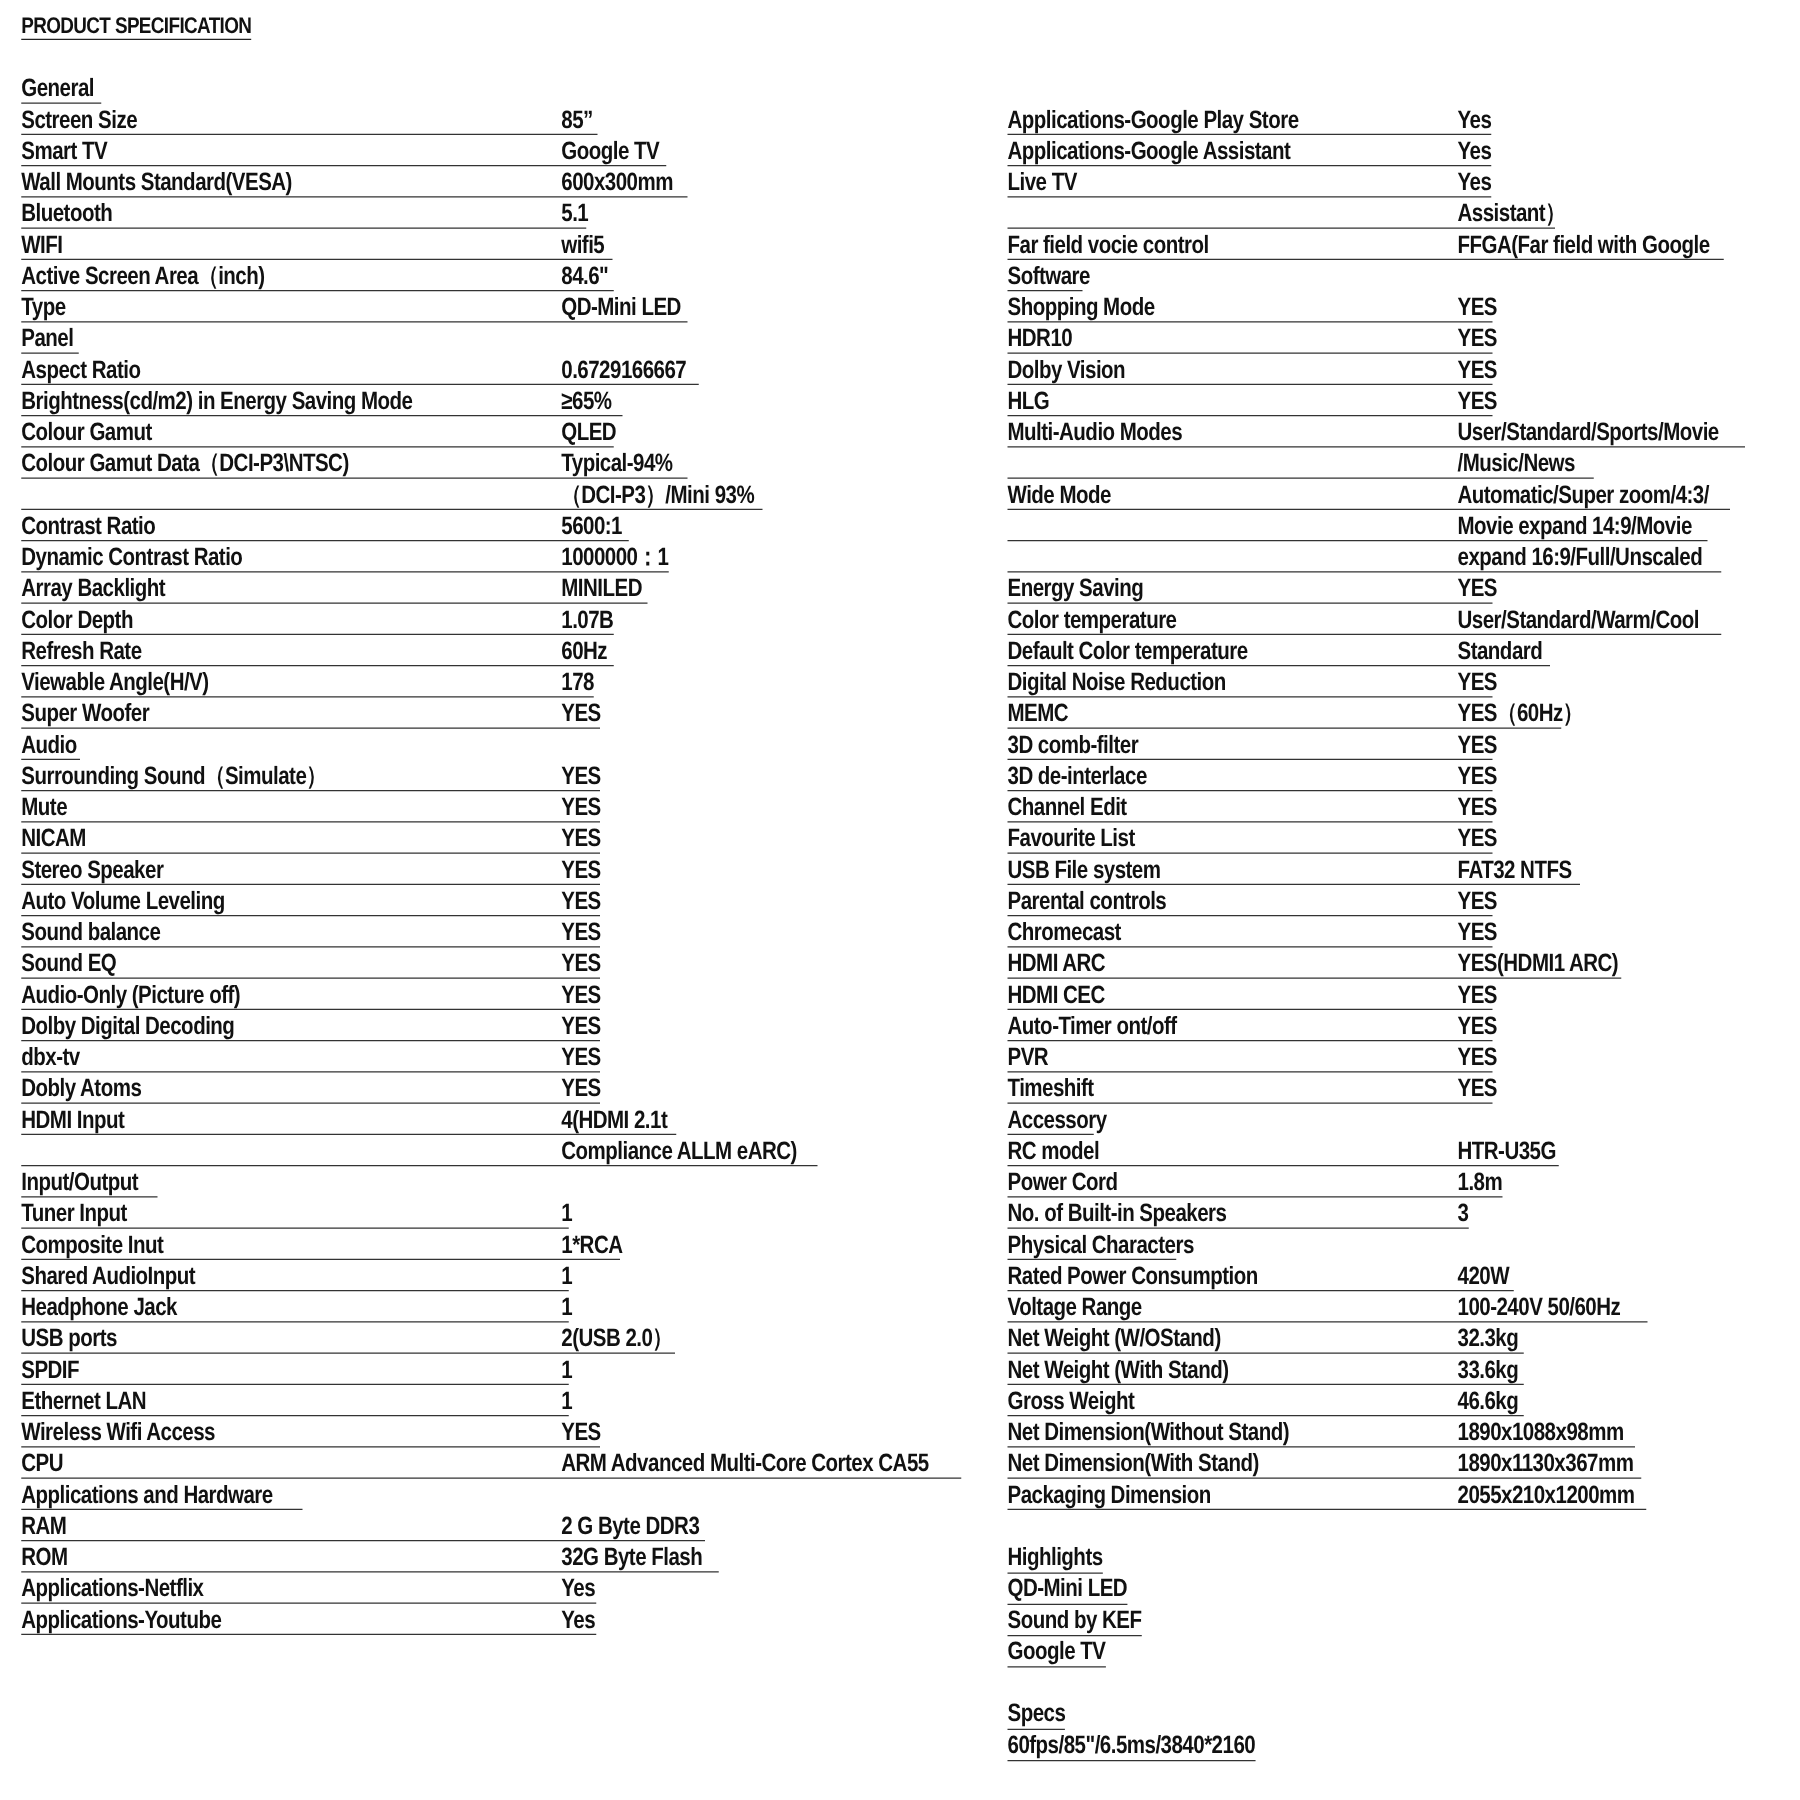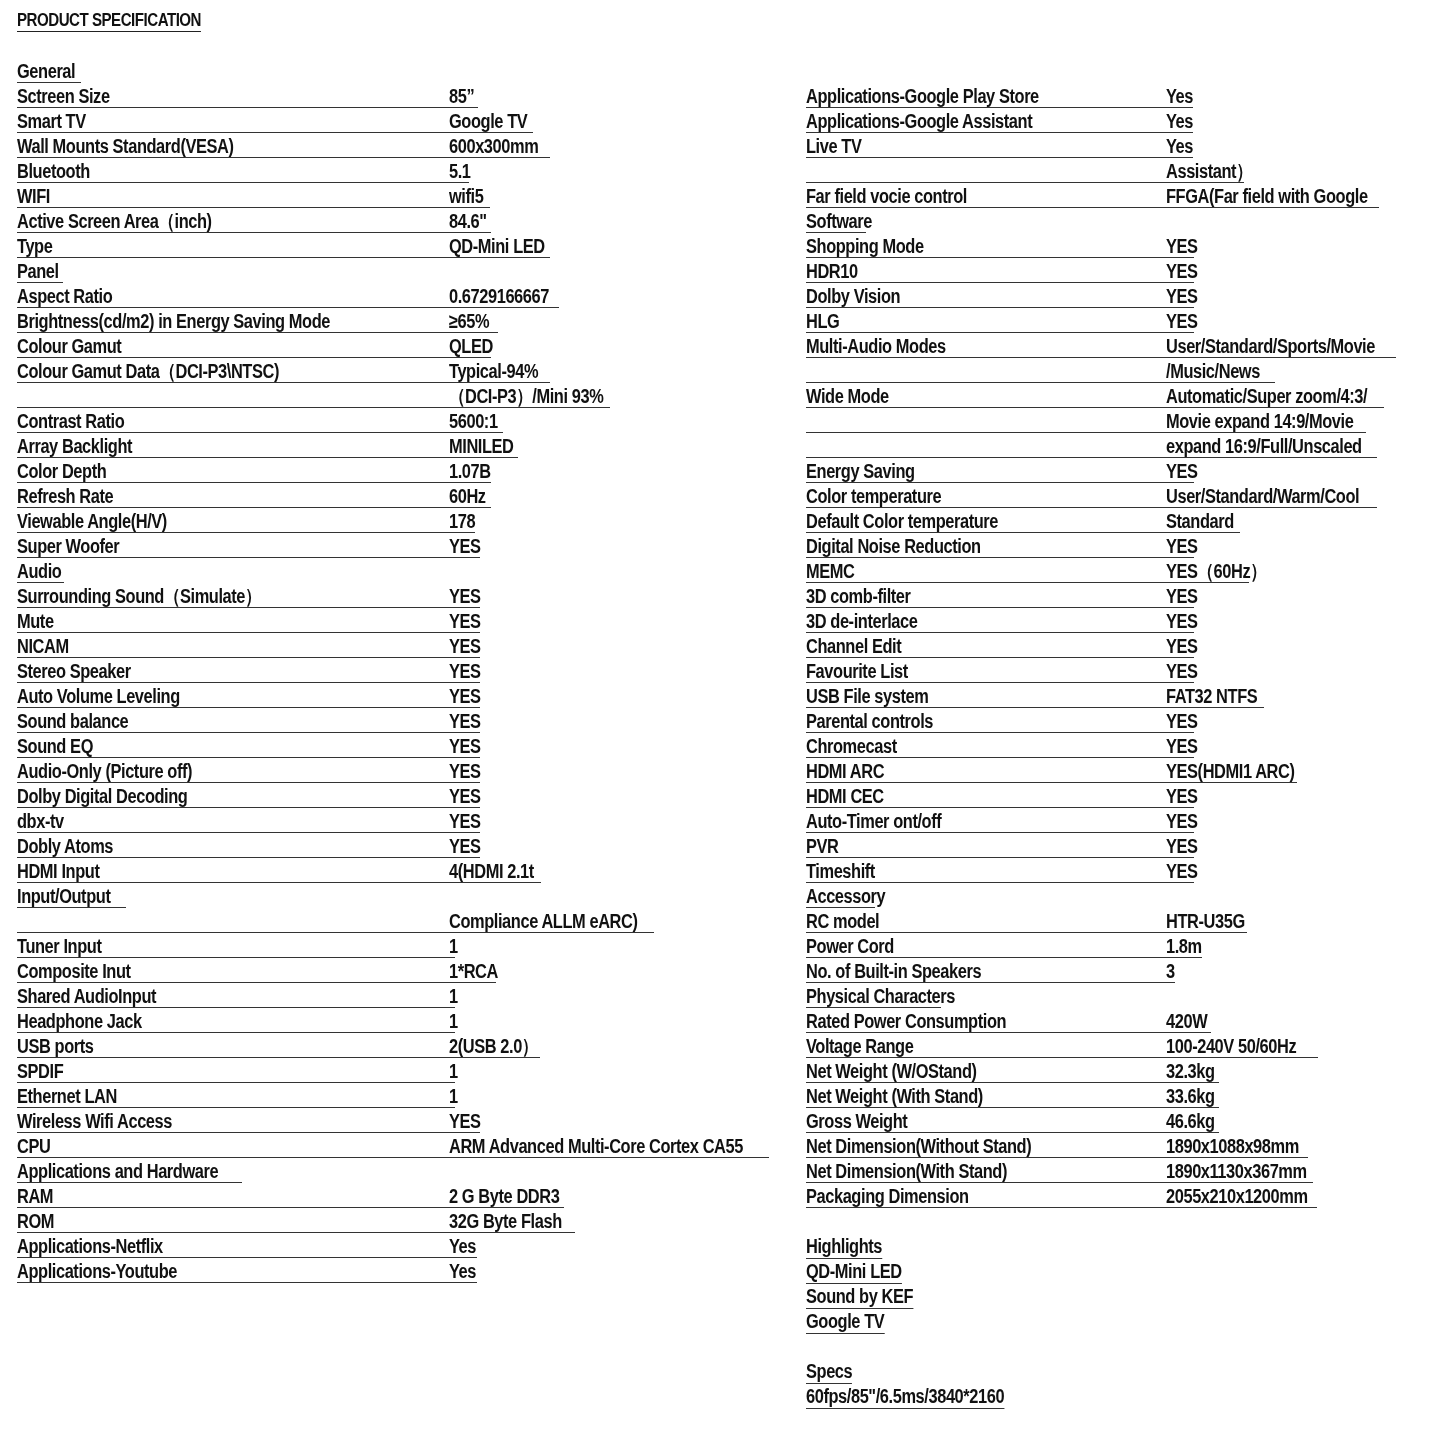--- a/index.html
+++ b/index.html
@@ -118,20 +118,25 @@
       <div class="line" style="width: 593px;"></div>
       <span class="lbl"></span>
       <span class="val">（DCI-P3）/Mini 93%</span>
     </div>
     <div class="row">
       <div class="line" style="width: 486px;"></div>
       <span class="lbl">Contrast Ratio</span>
       <span class="val">5600:1</span>
     </div>
     <div class="row">
+      <div class="line" style="width: 518px;"></div>
+      <span class="lbl">Dynamic Contrast Ratio</span>
+      <span class="val">1000000：1</span>
+    </div>
+    <div class="row">
       <div class="line" style="width: 501px;"></div>
       <span class="lbl">Array Backlight</span>
       <span class="val">MINILED</span>
     </div>
     <div class="row">
       <div class="line" style="width: 474px;"></div>
       <span class="lbl">Color Depth</span>
       <span class="val">1.07B</span>
     </div>
     <div class="row">
@@ -206,29 +211,29 @@
     <div class="row">
       <div class="line" style="width: 463px;"></div>
       <span class="lbl">Dobly Atoms</span>
       <span class="val">YES</span>
     </div>
     <div class="row">
       <div class="line" style="width: 524px;"></div>
       <span class="lbl">HDMI Input</span>
       <span class="val">4(HDMI 2.1t</span>
     </div>
-    <div class="row heading">
-      <div class="line" style="width: 109px;"></div>
-      <span class="lbl">Input/Output</span>
-    </div>
     <div class="row">
       <div class="line" style="width: 637px;"></div>
       <span class="lbl"></span>
       <span class="val">Compliance ALLM  eARC)</span>
     </div>
+    <div class="row heading">
+      <div class="line" style="width: 109px;"></div>
+      <span class="lbl">Input/Output</span>
+    </div>
     <div class="row">
       <div class="line" style="width: 438px;"></div>
       <span class="lbl">Tuner Input</span>
       <span class="val">1</span>
     </div>
     <div class="row">
       <div class="line" style="width: 479px;"></div>
       <span class="lbl">Composite Inut</span>
       <span class="val">1*RCA</span>
     </div>

